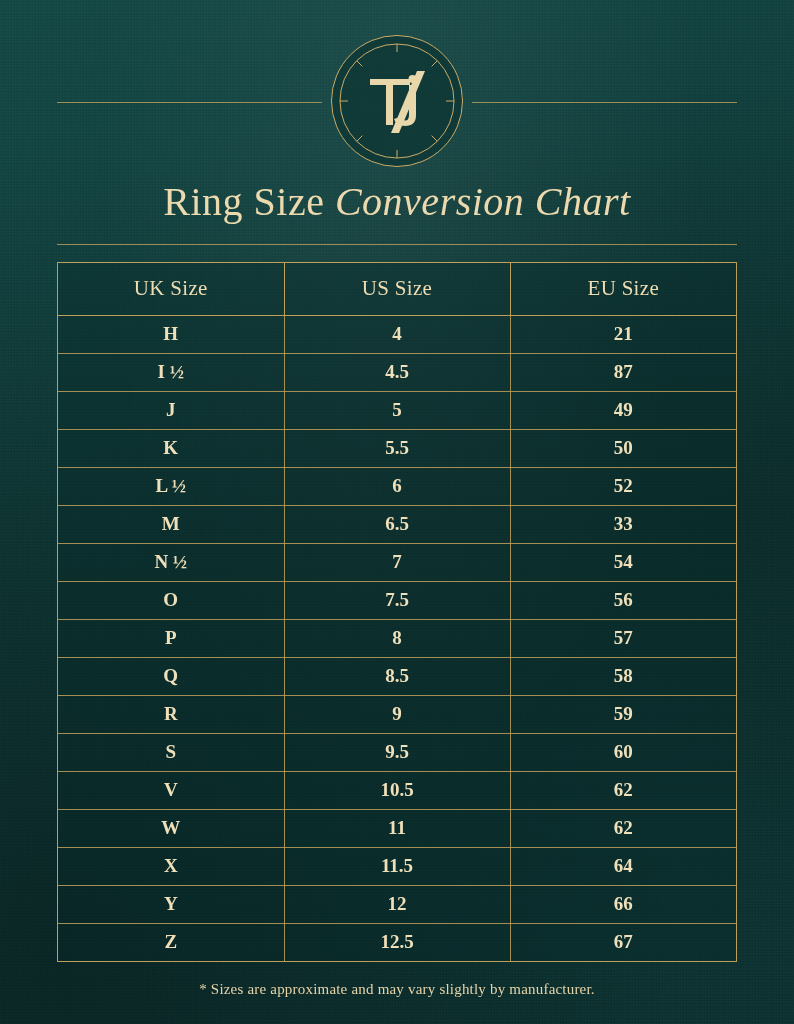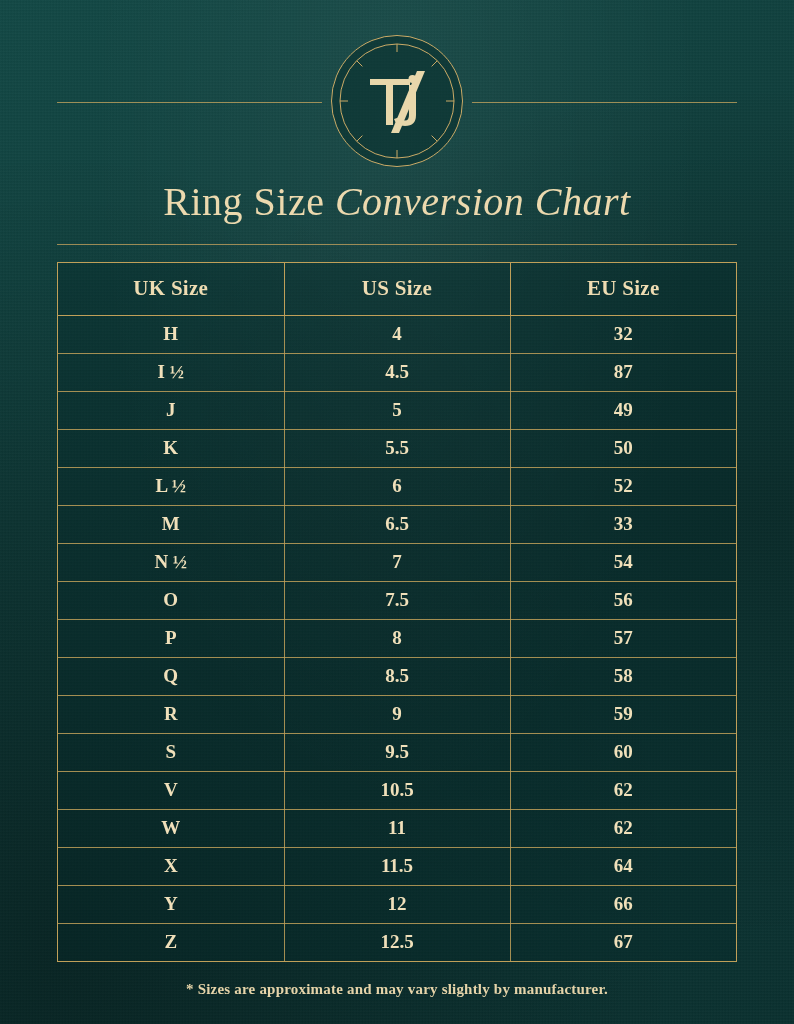--- a/index.html
+++ b/index.html
@@ -102,21 +102,21 @@
     border: 1px solid #c0a059;
     background: rgba(6,40,39,0.35);
   }
   table {
     width: 100%;
     border-collapse: collapse;
     table-layout: fixed;
   }
   thead th {
     font-size: 21px;
-    font-weight: bold;
+    font-weight: normal;
     padding: 13px 0 14px;
     color: #eedcb2;
     border-bottom: 1px solid #c0a059;
     border-right: 1px solid #c0a059;
     text-align: center;
     letter-spacing: .3px;
   }
   thead th:last-child { border-right: none; }
 
   tbody td {
@@ -132,21 +132,21 @@
   tbody tr:last-child td { border-bottom: none; }
 
   
   .footnote {
     position: absolute;
     bottom: 26px;
     left: 0;
     right: 0;
     text-align: center;
     font-size: 15px;
-    font-weight: bold;
+    font-weight: normal;
     color: #e6d4a9;
     letter-spacing: .2px;
   }
 </style>
 </head>
 <body>
 
 <div class="page">
   <div class="bg-texture"></div>
 
@@ -192,21 +192,21 @@
         <tr>
           <th>UK Size</th>
           <th>US Size</th>
           <th>EU Size</th>
         </tr>
       </thead>
       <tbody>
         <tr>
             <td>H</td>
             <td>4</td>
-            <td>32</td>
+            <td>21</td>
           </tr>
         <tr>
             <td>I ½</td>
             <td>4.5</td>
             <td>87</td>
           </tr>
         <tr>
             <td>J</td>
             <td>5</td>
             <td>49</td>

